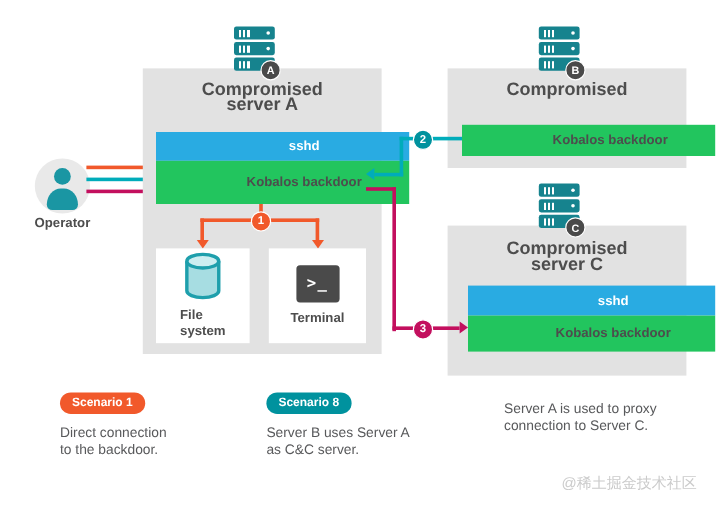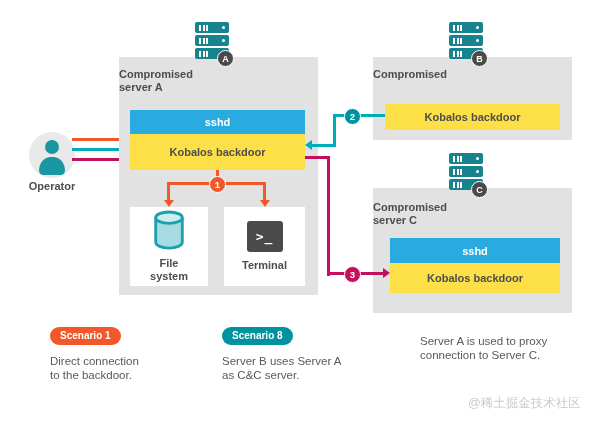--- a/index.html
+++ b/index.html
@@ -21,31 +21,31 @@
   
   .server-icon{position:absolute;width:34px;}
   .srv-unit{position:relative;height:11px;background:var(--teal-icon);border-radius:2px;margin-bottom:2px;}
   .srv-unit .stripes{position:absolute;left:4px;top:2.5px;width:10px;height:6px;
       background:repeating-linear-gradient(90deg,#fff 0,#fff 2px,transparent 2px,transparent 3.5px);}
   .srv-unit .dot{position:absolute;right:4px;top:4px;width:3px;height:3px;border-radius:50%;background:#fff;}
   .letter-badge{position:absolute;width:15px;height:15px;border-radius:50%;background:var(--badge-circle);
       color:#fff;font-size:9px;font-weight:bold;display:flex;align-items:center;justify-content:center;
       border:1px solid #fff;box-sizing:content-box;z-index:4;}
 
-  .srv-title{position:absolute;text-align:left;font-size:11px;font-weight:bold;
+  .srv-title{position:absolute;text-align:center;font-size:15px;font-weight:bold;
              color:var(--dark);line-height:13px;}
 
   .bar{position:absolute;display:flex;align-items:center;justify-content:center;
-       font-size:11px;font-weight:bold;}
+       font-size:11px;font-weight:bold;padding-left:36px;}
   .bar.blue{background:var(--blue);color:#fff;}
-  .bar.white{background:#fde047;color:var(--dark);text-align:right;}
+  .bar.white{background:#22c55e;color:var(--dark);text-align:right;}
 
   .comp-box{position:absolute;background:#fff;display:flex;flex-direction:column;
             align-items:center;justify-content:center;gap:7px;}
-  .comp-label{font-size:11px;font-weight:bold;color:var(--dark);text-align:center;line-height:13px;}
+  .comp-label{font-size:11px;font-weight:bold;color:var(--dark);text-align:left;line-height:13px;}
   .term-icon{width:36px;height:31px;background:var(--badge-circle);border-radius:3px;color:#fff;
              font-family:"DejaVu Sans Mono",monospace;font-size:13px;font-weight:bold;
              display:flex;align-items:center;justify-content:center;letter-spacing:1px;}
 
   
   .line{position:absolute;}
   .line.orange{background:var(--orange);}
   .line.teal{background:var(--teal-line);}
   .line.crimson{background:var(--crimson);}
   .arr{position:absolute;width:0;height:0;}

